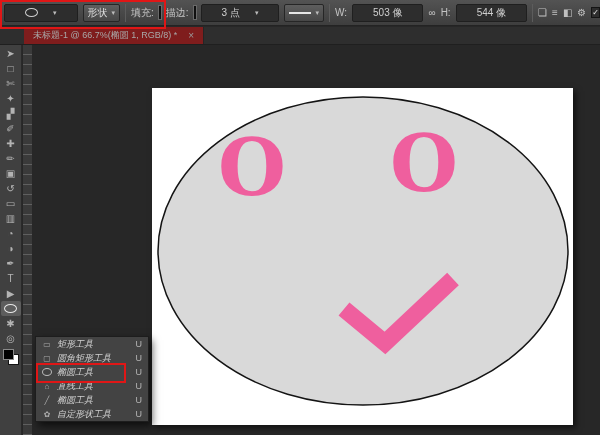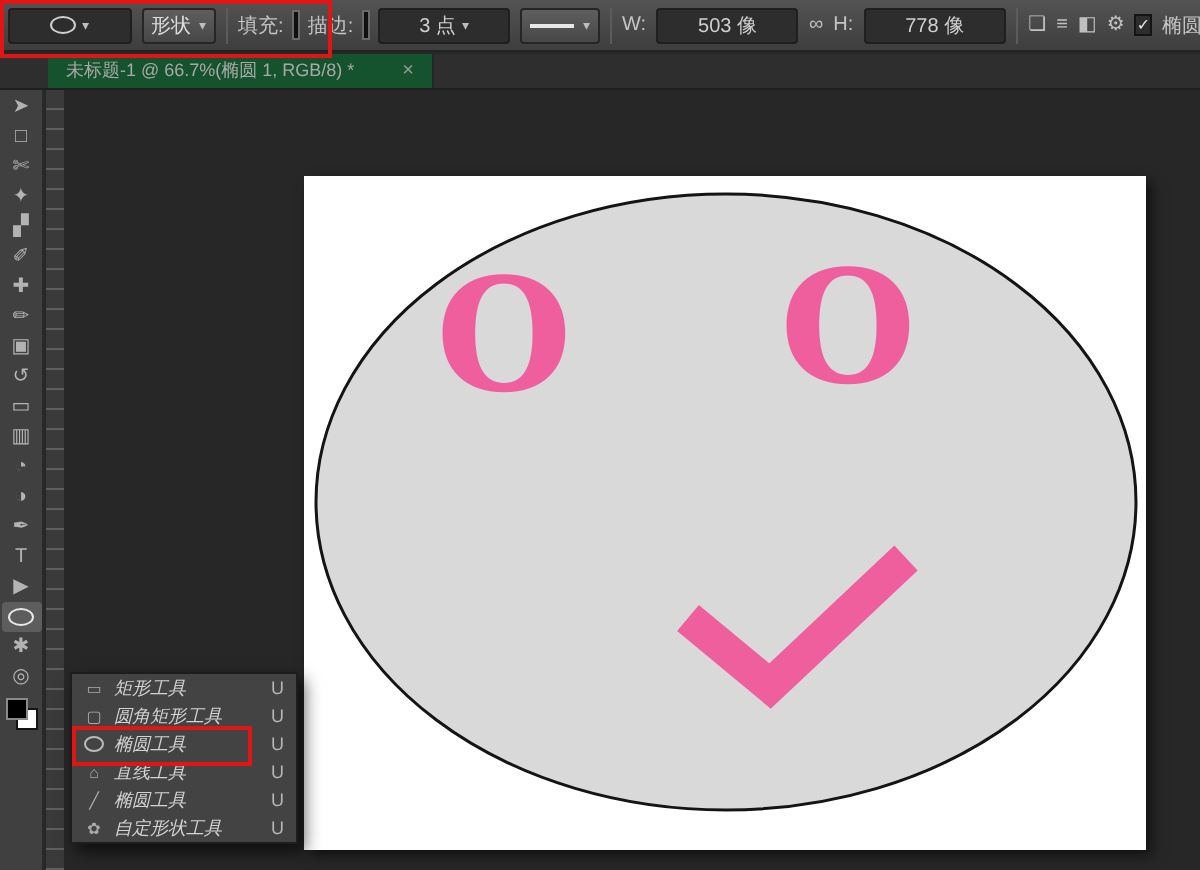--- a/index.html
+++ b/index.html
@@ -4,41 +4,41 @@
 <style>
   html,body{margin:0;padding:0;background:#1b1b1b;}
   .stage{position:relative;width:600px;height:435px;background:#272727;overflow:hidden;
          font-family:"Liberation Sans","DejaVu Sans",sans-serif;color:#cccccc;}
 
   
   .options-bar{position:absolute;left:0;top:0;width:600px;height:26px;box-sizing:border-box;
     background:linear-gradient(#535353,#3e3e3e);border-bottom:1px solid #232323;
     display:flex;align-items:center;gap:5px;padding:0 4px;font-size:10px;white-space:nowrap;}
   .obox{background:#2d2d2d;border:1px solid #1f1f1f;border-radius:2px;height:16px;
-    display:inline-flex;align-items:center;padding:0 20px;gap:3px;color:#cfcfcf;justify-content:space-between;}
+    display:inline-flex;align-items:center;padding:0 20px;gap:15px;color:#cfcfcf;justify-content:space-between;}
   .dropdown{background:linear-gradient(#5e5e5e,#474747);border:1px solid #262626;border-radius:2px;
     height:16px;display:inline-flex;align-items:center;padding:0 4px;gap:4px;color:#dddddd;}
   .caret{font-size:7px;color:#bdbdbd;}
   .divider{width:1px;height:18px;background:#2a2a2a;border-right:1px solid #5c5c5c;}
   .swatch{width:16px;height:11px;border:1px solid #101010;box-shadow:0 0 0 1px #6a6a6a;}
   .swatch.white{background:#ffffff;}
   .swatch.black{background:#000000;}
   .mini-ellipse{width:11px;height:7px;border:1px solid #cfcfcf;border-radius:50%;}
   .stroke-line{width:22px;height:2px;background:#e6e6e6;}
   .ob-label{color:#c4c4c4;text-align:right;}
   .ob-icon{width:15px;height:15px;display:inline-flex;align-items:center;justify-content:center;
     color:#c0c0c0;font-size:10px;}
   .checkbox{width:9px;height:9px;background:#2d2d2d;border:1px solid #141414;display:inline-flex;
     align-items:center;justify-content:center;font-size:8px;color:#e8e8e8;line-height:1;}
 
   
   .tab-bar{position:absolute;left:0;top:27px;width:600px;height:17px;background:#2e2e2e;
     border-bottom:1px solid #1f1f1f;}
-  .tab{position:absolute;left:24px;top:0;height:17px;display:inline-flex;align-items:center;gap:24px;
-    padding:0 9px;background:#14532d;border-right:1px solid #252525;font-size:9px;color:#a8a8a8;}
+  .tab{position:absolute;left:24px;top:0;height:17px;display:inline-flex;align-items:center;gap:11px;
+    padding:0 9px;background:#7f1d1d;border-right:1px solid #252525;font-size:9px;color:#a8a8a8;}
   .tab-close{color:#9a9a9a;font-size:10px;}
 
   
   .toolbar{position:absolute;left:0;top:45px;width:22px;height:390px;background:#404040;
     border-right:1px solid #2a2a2a;display:flex;flex-direction:column;align-items:center;
     padding-top:1px;box-sizing:border-box;}
   .tool{width:20px;height:15px;display:flex;align-items:center;justify-content:center;
     font-size:10px;color:#b3b3b3;}
   .tool.active{background:#5d5d5d;border-radius:2px;color:#f0f0f0;}
   .tool-ellipse{width:11px;height:7px;border:1.5px solid #e8e8e8;border-radius:50%;}
@@ -99,21 +99,21 @@
       <span class="caret">▾</span>
     </div>
     <div class="divider"></div>
     <span class="ob-label">W:</span>
     <div class="obox">
       <span>503 像</span>
     </div>
     <span class="ob-icon">∞</span>
     <span class="ob-label">H:</span>
     <div class="obox">
-      <span>778 像</span>
+      <span>544 像</span>
     </div>
     <div class="divider"></div>
     <span class="ob-icon">❏</span>
     <span class="ob-icon">≡</span>
     <span class="ob-icon">◧</span>
     <span class="ob-icon">⚙</span>
     <span class="checkbox">✓</span>
     <span class="ob-label">椭圆工具</span>
   </div>
 

